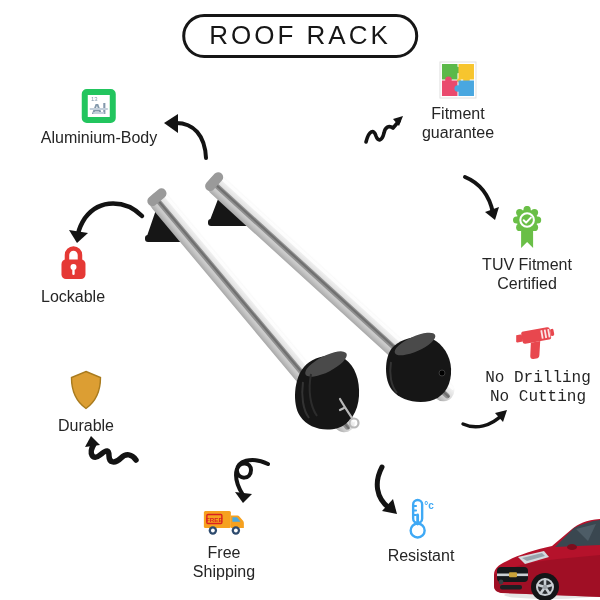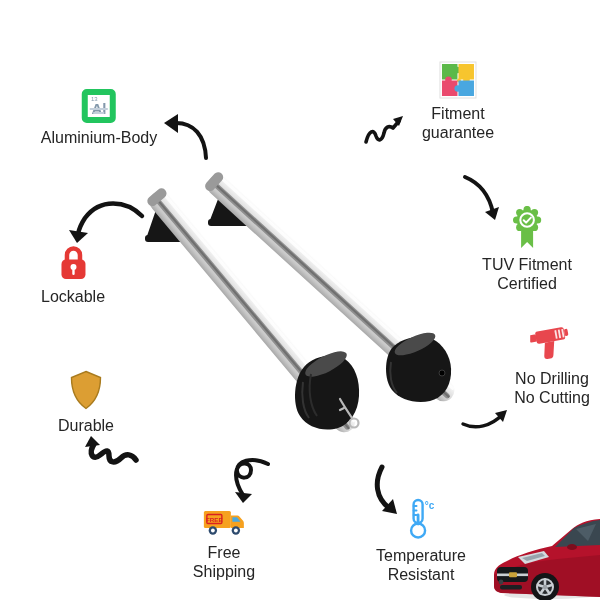--- a/index.html
+++ b/index.html
@@ -25,20 +25,23 @@
   .al-line.l2{bottom:3px;width:11px;}
   .arrow{position:absolute;}
   .arrow path{fill:none;stroke-linecap:round;stroke-linejoin:round;}
   svg text{font-family:"Liberation Sans",sans-serif;}
 </style>
 </head>
 <body>
 
 <div class="canvas">
 
+  <div class="pill">
+    <span>ROOF RACK</span>
+  </div>
 
   <svg style="position:absolute;left:128px;top:152px;" width="348" height="298" viewBox="0 0 348 298">
     <defs>
       <linearGradient id="alu" x1="0" y1="0" x2="0" y2="1">
         <stop offset="0" stop-color="#ffffff"></stop>
         <stop offset="0.22" stop-color="#f0f0f0"></stop>
         <stop offset="0.5" stop-color="#dddddd"></stop>
         <stop offset="0.78" stop-color="#c7c7c7"></stop>
         <stop offset="1" stop-color="#a8a8a8"></stop>
       </linearGradient>
@@ -167,21 +170,21 @@
         <circle cx="18" cy="3.5" r="3.6"></circle>
           <circle cx="25.4" cy="6.6" r="3.6"></circle>
       </g>
       <circle cx="18" cy="14" r="6.8" fill="none" stroke="#ffffff" stroke-width="2"></circle>
       <path d="M14.6,14.2 l2.4,2.4 l4.8,-5" fill="none" stroke="#ffffff" stroke-width="2" stroke-linecap="round" stroke-linejoin="round"></path>
     </svg>
     <div class="lbl">TUV Fitment</div>
     <div class="lbl">Certified</div>
   </div>
 
-  <div class="feature" style="left:552px;top:324px;">
+  <div class="feature" style="left:538px;top:324px;font-family:Liberation Mono, monospace;">
     <svg class="icn" width="44" height="40" viewBox="0 0 44 40">
       <g transform="rotate(-10 22 20)" fill="#e8474e">
         <rect x="7" y="5" width="29" height="12.5" rx="2.5"></rect>
         <rect x="0.5" y="7.5" width="7" height="7.5" rx="1.5"></rect>
         <rect x="36" y="7.5" width="3.5" height="7" rx="1.5"></rect>
         <path d="M15,17.5 h9.5 l-3.2,13.5 c-.5,2 -1.7,3 -3.7,3 h-2.8 c-2.1,0 -3.1,-1.5 -2.7,-3.5 Z"></path>
       </g>
       <g fill="#ffffff" opacity="0.85" transform="rotate(-10 22 20)">
         <rect x="26.5" y="7" width="1.8" height="8.5"></rect>
           <rect x="30" y="7" width="1.8" height="8.5"></rect>
@@ -234,21 +237,20 @@
       <g fill="none" stroke-width="2.4" stroke-linecap="round" stroke="#3fa9f5">
         <rect x="10.5" y="3" width="9" height="23" rx="4.5"></rect>
         <circle cx="15" cy="33.5" r="7"></circle>
         <path d="M15,18 V 27" stroke-width="2.8"></path>
         <path d="M10.5,9 h3" stroke-width="1.8"></path>
           <path d="M10.5,13.5 h3" stroke-width="1.8"></path>
           <path d="M10.5,18 h3" stroke-width="1.8"></path>
       </g>
       <text x="26.5" y="12" font-size="10" font-weight="bold" text-anchor="middle" fill="#3fa9f5">°c</text>
     </svg>
-    <div class="lbl">Temperature</div>
     <div class="lbl">Resistant</div>
   </div>
 
   <svg class="arrow" style="left:158px;top:110px;" width="54" height="52" viewBox="0 0 54 52">
     <g stroke="#131313" fill="#131313">
       <path d="M48,48 C47,26 36,12 16,13" stroke-width="4" fill="none"></path>
       <polygon points="6,13 20,4 20,23" stroke="none"></polygon>
     </g>
   </svg>
 

